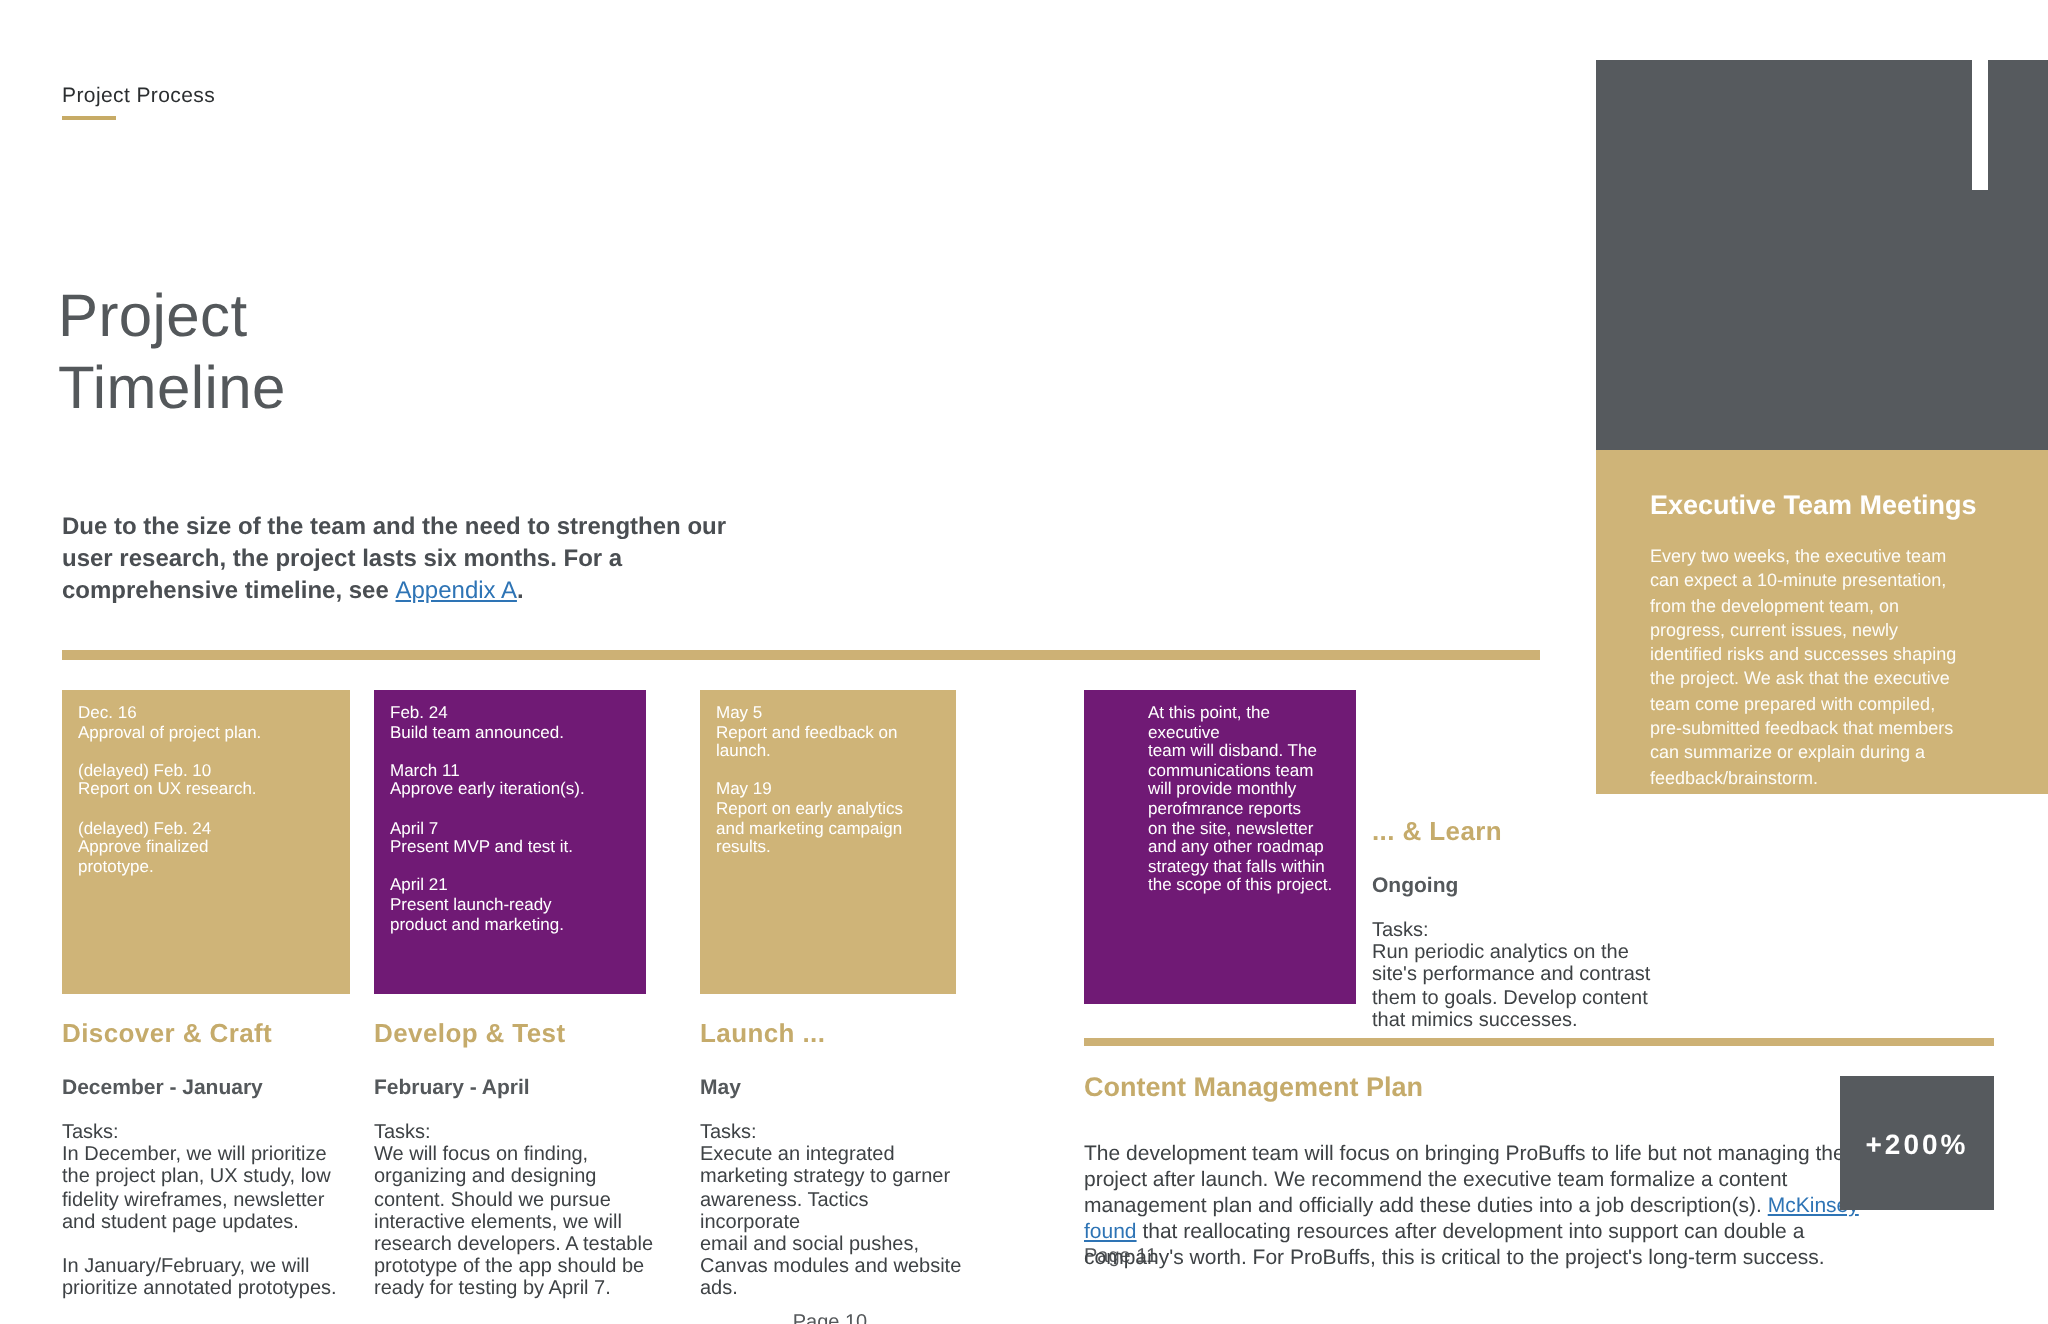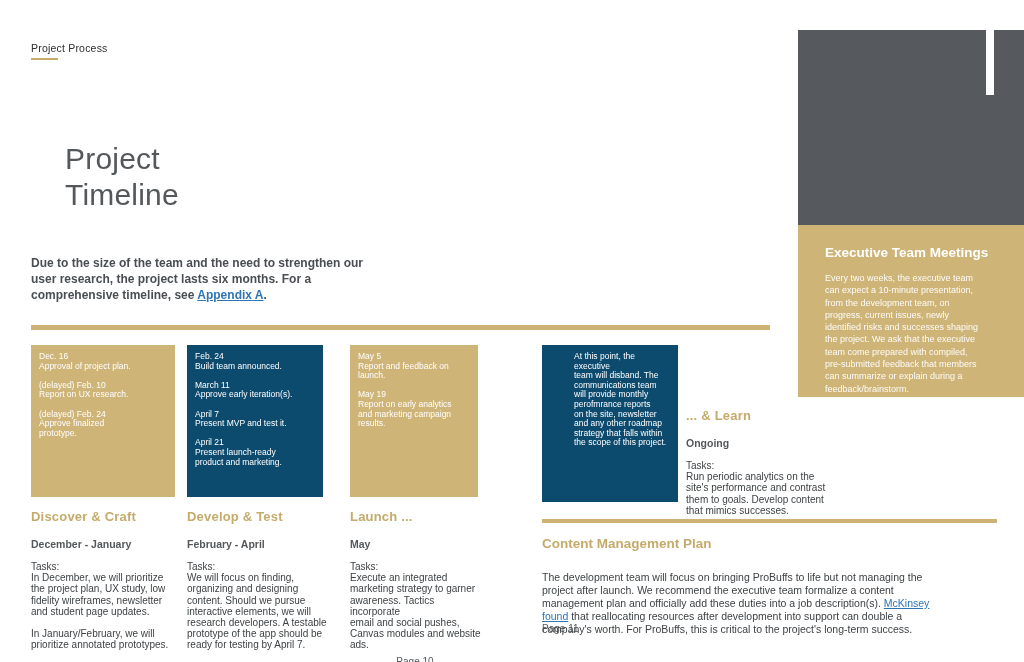--- a/index.html
+++ b/index.html
@@ -5,31 +5,31 @@
   html,body{margin:0;padding:0;background:#e8e8e8;}
   .page{
     position:relative;width:1024px;height:662px;background:#ffffff;
     font-family:"Liberation Sans","DejaVu Sans",sans-serif;
     overflow:hidden;margin:0 auto;
   }
   .abs{position:absolute;}
   
   .eyebrow{left:31px;top:42px;font-size:10.5px;color:#2b2e30;letter-spacing:.2px;}
   .eyebrow-rule{left:31px;top:58px;width:27px;height:2px;background:#c7ab66;}
-  .title{left:29px;top:141px;font-size:30px;line-height:36px;color:#54585b;font-weight:400;white-space:pre-line;letter-spacing:.2px;margin-left:36px;}
+  .title{left:29px;top:141px;font-size:30px;line-height:36px;color:#54585b;font-weight:400;white-space:pre-line;letter-spacing:.2px;}
   .intro{left:31px;top:243px;width:360px;font-size:12px;line-height:16px;font-weight:bold;color:#4a4e52;}
   a.link{color:#2e74b5;text-decoration:underline;cursor:pointer;}
-  .intro a.link{font-weight:bold;}
+  .intro a.link{font-weight:normal;}
   
   .rule-gold-1{left:31px;top:325px;width:739px;height:5px;background:#cdb175;}
   .rule-gold-2{left:542px;top:519px;width:455px;height:4px;background:#cdb175;}
   
   .card{top:345px;height:152px;color:#ffffff;font-size:8.5px;line-height:9.6px;padding:7px 8px;box-sizing:border-box;white-space:pre-line;}
   .card.gold{background:#cfb478;}
-  .card.dark{background:#0c4a6e;}
+  .card.dark{background:#701a75;}
   .card1{left:31px;width:144px;}
   .card2{left:187px;width:136px;}
   .card3{left:350px;width:128px;}
   .card4{left:542px;width:136px;height:157px;padding-left:32px;}
   
   .phase{width:158px;}
   .phase1{left:31px;top:509px;}
   .phase2{left:187px;top:509px;}
   .phase3{left:350px;top:509px;width:132px;}
   .phase4{left:686px;top:408px;}
@@ -168,14 +168,17 @@
 team come prepared with compiled,
 pre-submitted feedback that members
 can summarize or explain during a
 feedback/brainstorm.</div>
   </div>
 
   <div class="abs rule-gold-2"></div>
   <div class="abs cmp-title">Content Management Plan</div>
   <p class="abs cmp-body"><span>The development team will focus on bringing ProBuffs to life but not managing the project after launch. We recommend the executive team formalize a content management plan and officially add these duties into a job description(s). </span><a class="link">McKinsey found</a><span> that reallocating resources after development into support can double a company's worth. For ProBuffs, this is critical to the project's long-term success.</span></p>
 
+  <div class="abs stat">
+    <span class="stat-value">+200%</span>
+  </div>
 
 </div>
 
 </body></html>

